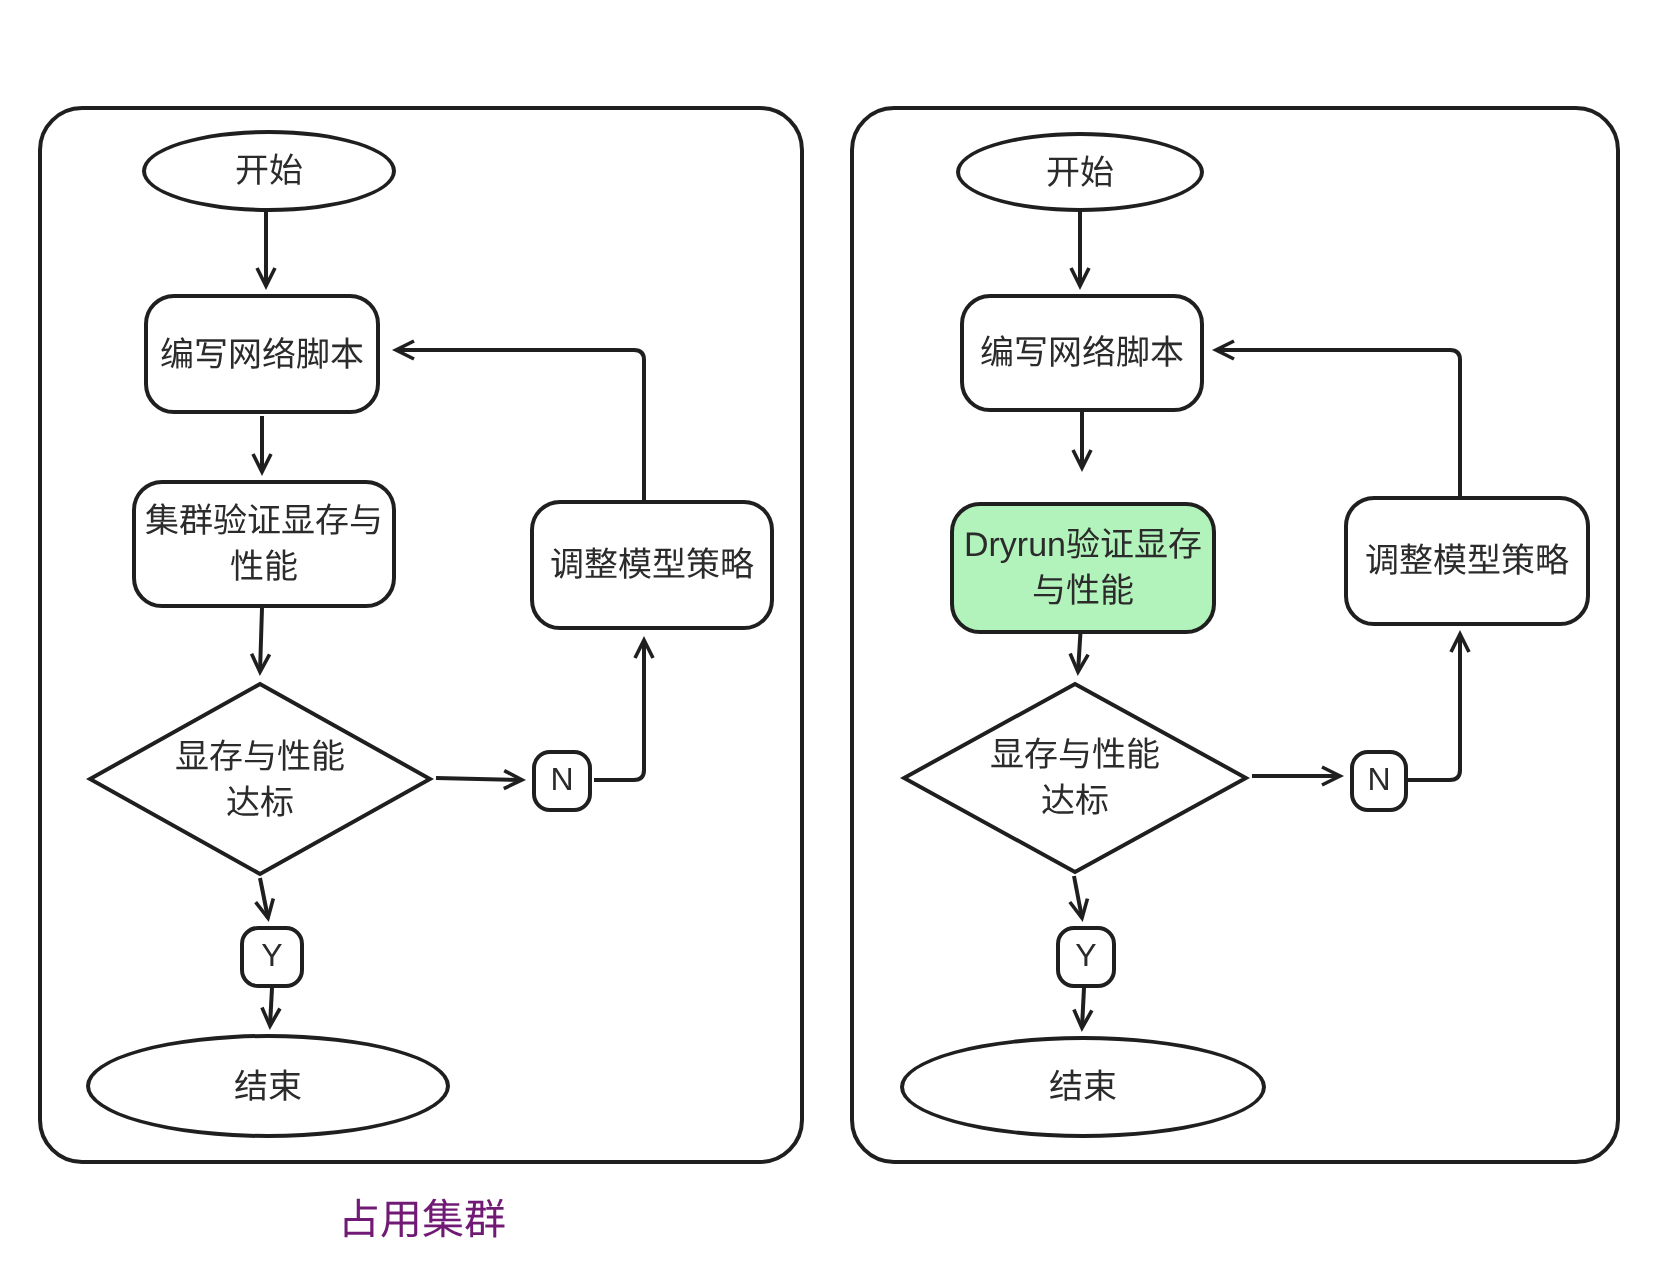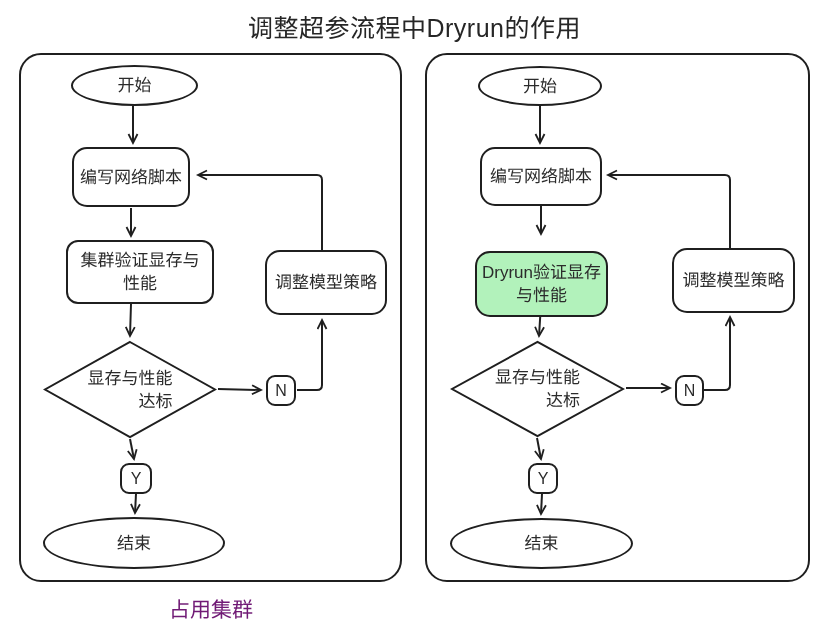--- a/index.html
+++ b/index.html
@@ -51,21 +51,20 @@
   }
   .ellipse { border-radius: 50%; font-family: Liberation Serif, serif; }
   .rect { border-radius: 15px; }
   .small {
     border-radius: 9px;
     font-size: 16px;
   }
   .diamond {
     border: none;
     background: transparent;
-    text-align: right;
   }
   .diamond svg {
     position: absolute;
     left: 0; top: 0;
     width: 100%; height: 100%;
   }
   .diamond .diamond-label {
     position: relative;
     z-index: 1;
   }
@@ -75,21 +74,20 @@
     font-size: 21px;
     color: #701a75;
     z-index: 3;
   }
 </style>
 </head>
 <body>
 
 <div class="page">
 
-  <div class="title">调整超参流程中Dryrun的作用</div>
 
   <div class="panel" style="left:19px; top:53px; width:383px; height:529px;"></div>
   <div class="panel" style="left:425px; top:53px; width:385px; height:529px;"></div>
 
   <svg class="arrows" width="829" height="637" viewBox="0 0 829 637">
     <defs>
       <marker id="arrow" markerWidth="13" markerHeight="13" refX="10" refY="5.5" orient="auto" markerUnits="userSpaceOnUse">
         <path d="M1,1 L10,5.5 L1,10" fill="none" stroke="#1f1f1f" stroke-width="1.8"></path>
       </marker>
     </defs>
@@ -112,21 +110,21 @@
       <path d="M730,249 L730,180 Q730,175 725,175 L608,175" marker-end="url(#arrow)"></path>
       <path d="M537,438 L541,459" marker-end="url(#arrow)"></path>
       <path d="M542,494 L541,514" marker-end="url(#arrow)"></path>
     </g>
   </svg>
 
   <div class="node ellipse" style="left:71px; top:65px; width:127px; height:41px;">开始</div>
 
   <div class="node rect" style="left:72px; top:147px; width:118px; height:60px;">编写网络脚本</div>
 
-  <div class="node rect" style="left:66px; top:240px; width:148px; height:64px;border-radius:12px;">集群验证显存与
+  <div class="node rect" style="left:66px; top:240px; width:132px; height:64px;">集群验证显存与
 性能</div>
 
   <div class="node rect" style="left:265px; top:250px; width:122px; height:65px;">调整模型策略</div>
 
   <div class="node diamond" style="left:43px; top:340px; width:174px; height:99px;">
     <svg viewBox="0 0 174 99" preserveAspectRatio="none">
       <polygon points="87,2 172,49.5 87,97 2,49.5" fill="#ffffff" stroke="#1f1f1f" stroke-width="2"></polygon>
     </svg>
     <span class="diamond-label">显存与性能
 达标</span>

